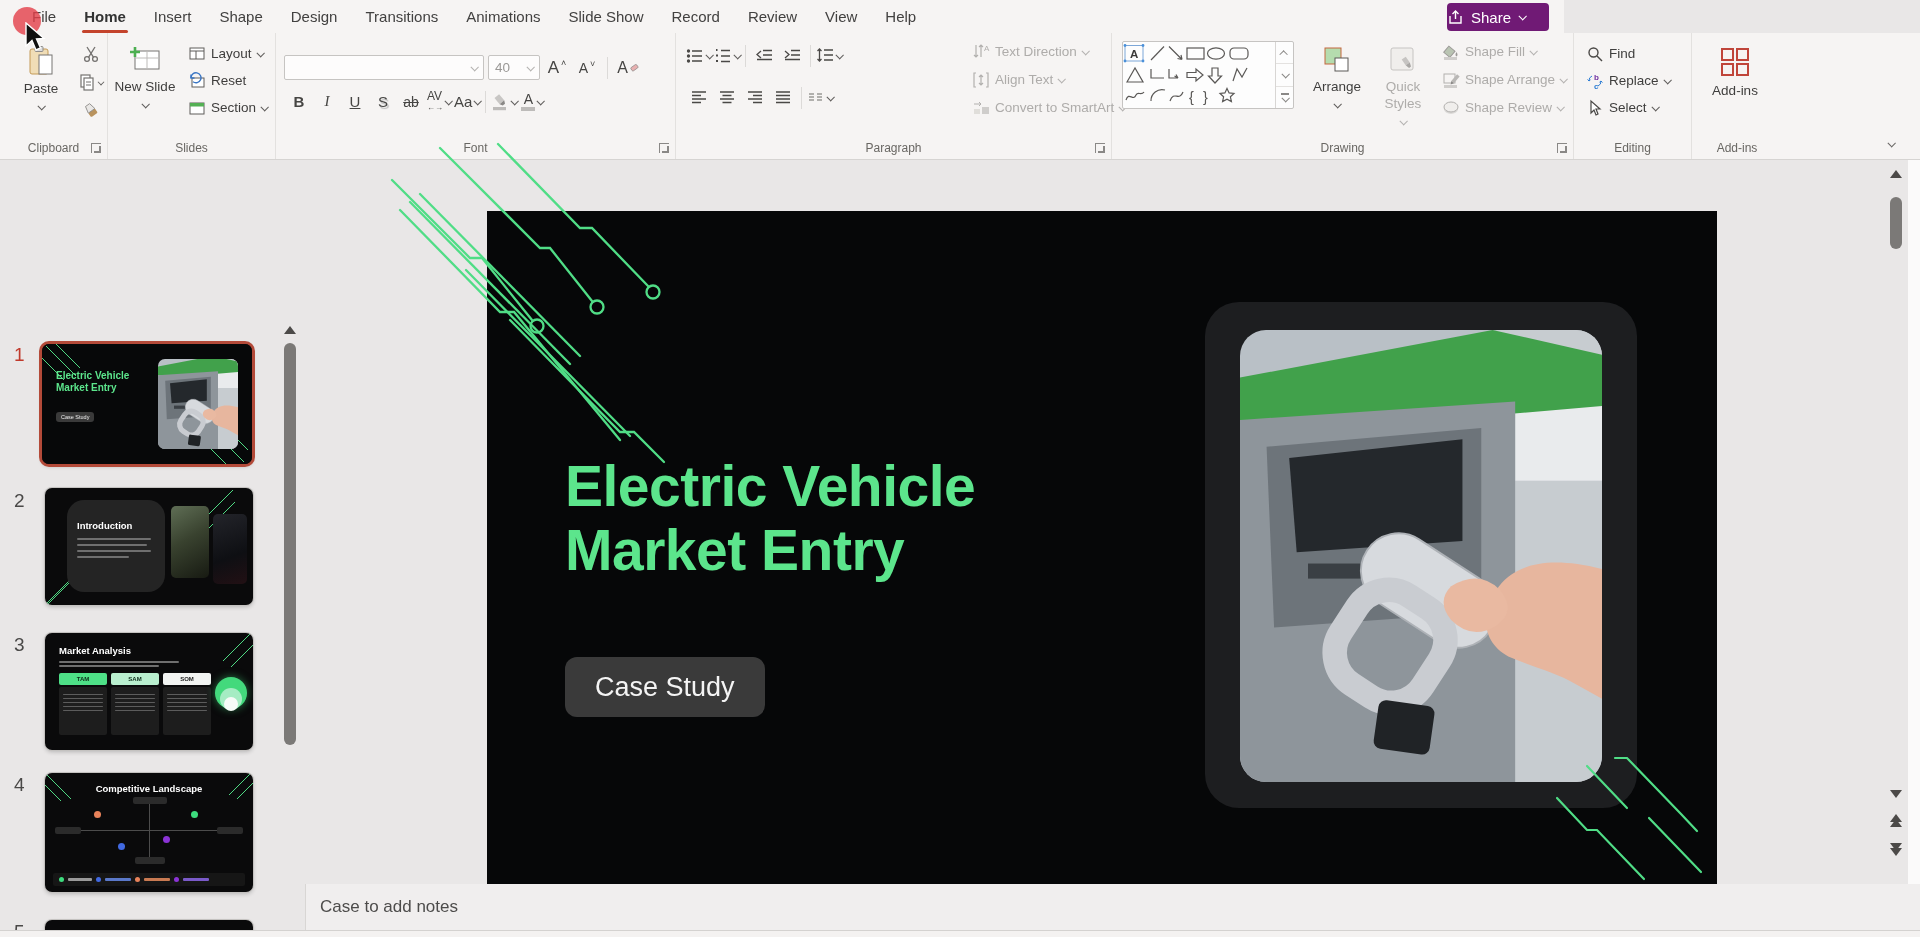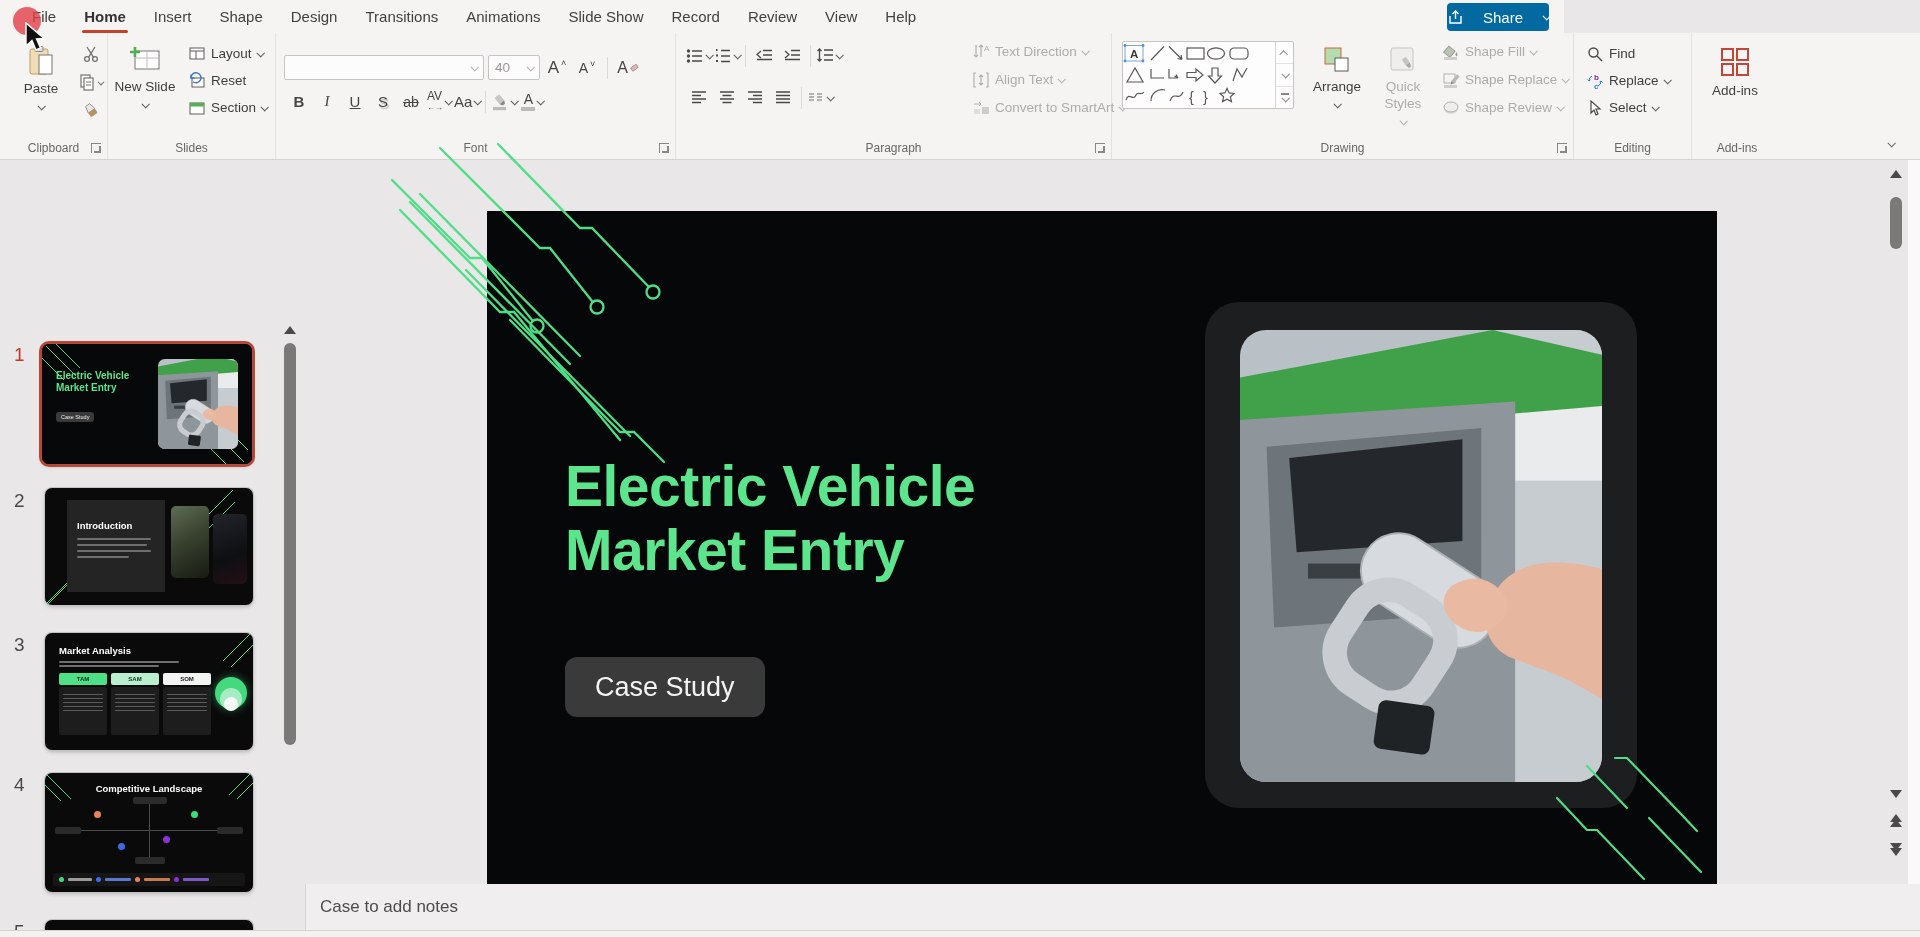--- a/index.html
+++ b/index.html
@@ -3,21 +3,21 @@
 <meta charset="utf-8">
 <style>
 *{box-sizing:border-box;margin:0;padding:0}
 html,body{width:1920px;height:937px;overflow:hidden;font-family:"Liberation Sans",sans-serif;background:#e9e7e7;position:relative}
 
 .tabbar{position:absolute;top:0;left:0;width:1564px;height:33px;background:#f6f4f3}
 .tabs{position:absolute;left:18px;top:0;display:flex;height:33px;align-items:center}
 .tab{padding:0 14px;font-size:15px;color:#424140;height:33px;line-height:33px;position:relative;white-space:nowrap;cursor:default}
 .tab.active{font-weight:700;color:#333}
 .tab.active::after{content:"";position:absolute;left:12px;right:12px;bottom:0;height:3px;background:#c4432c;border-radius:2px}
-.share{position:absolute;right:15px;top:3px;width:102px;height:28px;background:#0369a1;border-radius:4px;display:flex;align-items:center;justify-content:space-between;gap:6px;color:#fff;font-size:15px;font-weight:400}
+.share{position:absolute;right:15px;top:3px;width:102px;height:28px;background:#701a75;border-radius:4px;display:flex;align-items:center;justify-content:flex-start;gap:6px;color:#fff;font-size:15px;font-weight:400}
 .share .chev{border-color:#fff;margin-left:2px}
 
 .ribbon{position:absolute;top:33px;left:0;width:1920px;height:127px;background:#f6f4f3;border-bottom:1px solid #d6d4d2}
 .rgroups{display:flex;height:126px}
 .rgroup{position:relative;height:126px;border-right:1px solid #e3e1df;flex:none}
 .glabel{position:absolute;bottom:4px;left:0;right:0;text-align:center;font-size:12px;color:#696763}
 .launch{position:absolute;bottom:6px;right:6px;width:10px;height:10px;border-left:1px solid #8a8886;border-top:1px solid #8a8886}
 .launch::after{content:"";position:absolute;right:0;bottom:0;width:5px;height:5px;border-right:2px solid #8a8886;border-bottom:2px solid #8a8886}
 .bigbtn{display:flex;flex-direction:column;align-items:center;justify-content:flex-start;padding-top:8px;gap:4px;width:58px;height:104px;border-radius:3px;font-size:13.5px;color:#3f3e3d;text-align:center;line-height:1.25}
 .bigbtn .chev{margin-top:2px}
@@ -41,21 +41,21 @@
 .chev-up{display:inline-block;width:6px;height:6px;border-left:1.6px solid #5f5d5b;border-top:1.6px solid #5f5d5b;transform:rotate(45deg) translateY(2px)}
 
 .panel{position:absolute;left:0;top:160px;width:305px;height:770px;background:#e9e7e7}
 .thumb{position:absolute;border-radius:7px;background:#0a0a0b;box-shadow:0 0 0 1px #c4c2c0,0 2px 4px rgba(0,0,0,.22);overflow:hidden}
 .thumb.sel{box-shadow:0 0 0 3px #b34a39,0 2px 4px rgba(0,0,0,.25)}
 .snum{position:absolute;left:14px;font-size:19px;color:#4a4948}
 .snum.sel{color:#c0392b}
 
 .mini-title{color:#fff;font-weight:700;position:absolute}
 .mini-line{position:absolute;background:#6f6f6f;height:2px;border-radius:1px}
-.mini-card{position:absolute;background:#242424;border-radius:0}
+.mini-card{position:absolute;background:#242424;border-radius:17px}
 .mphoto{position:absolute;border-radius:5px;overflow:hidden}
 .mcol{position:absolute;width:48px}
 .mcol .hd{height:12px;border-radius:2px;font-size:6px;font-weight:700;display:flex;align-items:center;justify-content:center}
 .mcol .bd{margin-top:2px;height:48px;background:#1d1d1d;border-radius:2px;padding:4px 4px}
 .mcol .bd i{display:block;height:1.5px;background:#5c5c5c;margin:2.5px 0;border-radius:1px}
 .dot{position:absolute;border-radius:50%}
 .pillbar{position:absolute;background:#2b2b2b;border-radius:2px}
 
 .pscroll-thumb{position:absolute;left:284px;top:183px;width:12px;height:402px;background:#7b7977;border-radius:6px}
 .tri{width:0;height:0;position:absolute}
@@ -435,21 +435,21 @@
       </div>
       <div class="smallbtn dis" style="margin-top:3px">
         <svg class="ico18" viewBox="0 0 18 18">
               <rect x="2" y="3" width="11" height="9" fill="none" stroke="#b2b0ae"></rect>
               <g transform="rotate(40 13 8)">
                 <rect x="11.5" y="3" width="3.4" height="9" fill="#b9b7b5"></rect>
                 <path d="M11.5,12 h3.4 l-1.7,3 z" fill="#8a8886"></path>
               </g>
               <rect x="2" y="14" width="13" height="3" fill="#cfcdcb"></rect>
             </svg>
-        <span>Shape Replace</span>
+        <span>Shape Arrange</span>
             <span class="chev dis"></span>
       </div>
       <div class="smallbtn dis" style="margin-top:3px">
         <svg class="ico18" viewBox="0 0 18 18">
               <ellipse cx="9" cy="10" rx="7" ry="5" fill="#dcdad8"></ellipse>
               <ellipse cx="9" cy="8" rx="7" ry="5" fill="#f0eeec" stroke="#b2b0ae"></ellipse>
             </svg>
         <span>Shape Review</span>
             <span class="chev dis"></span>
       </div>

